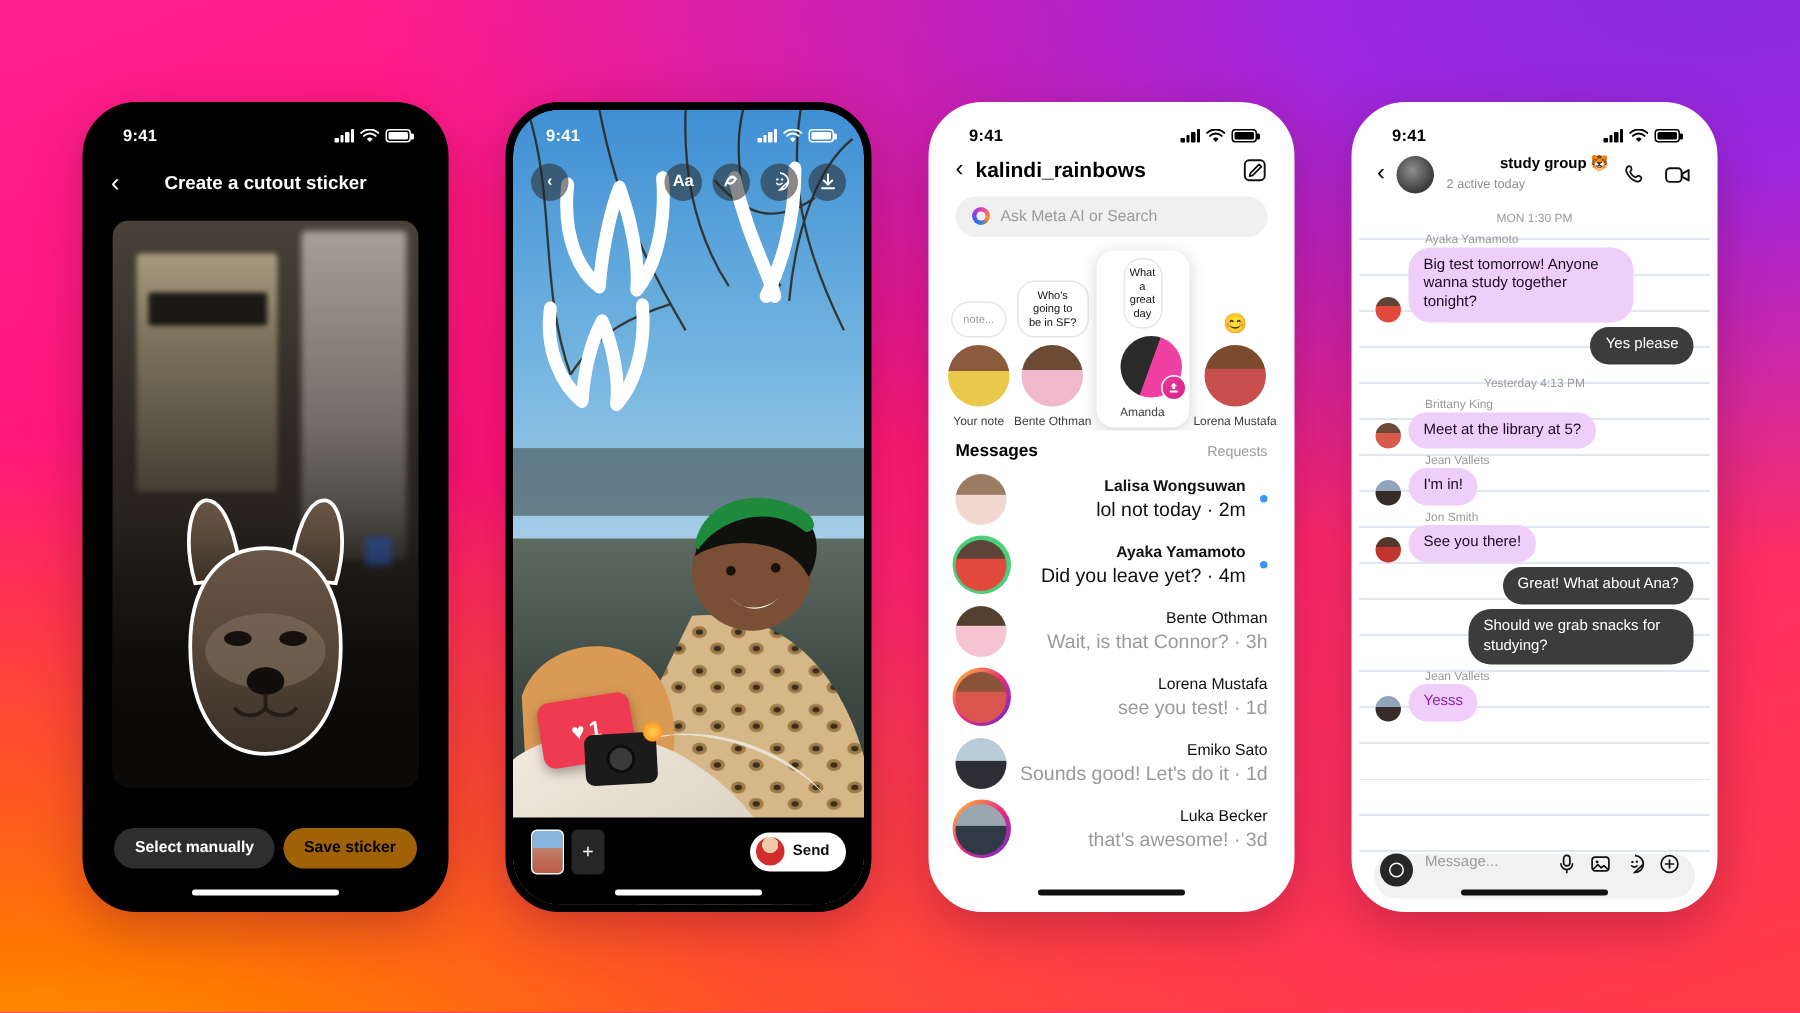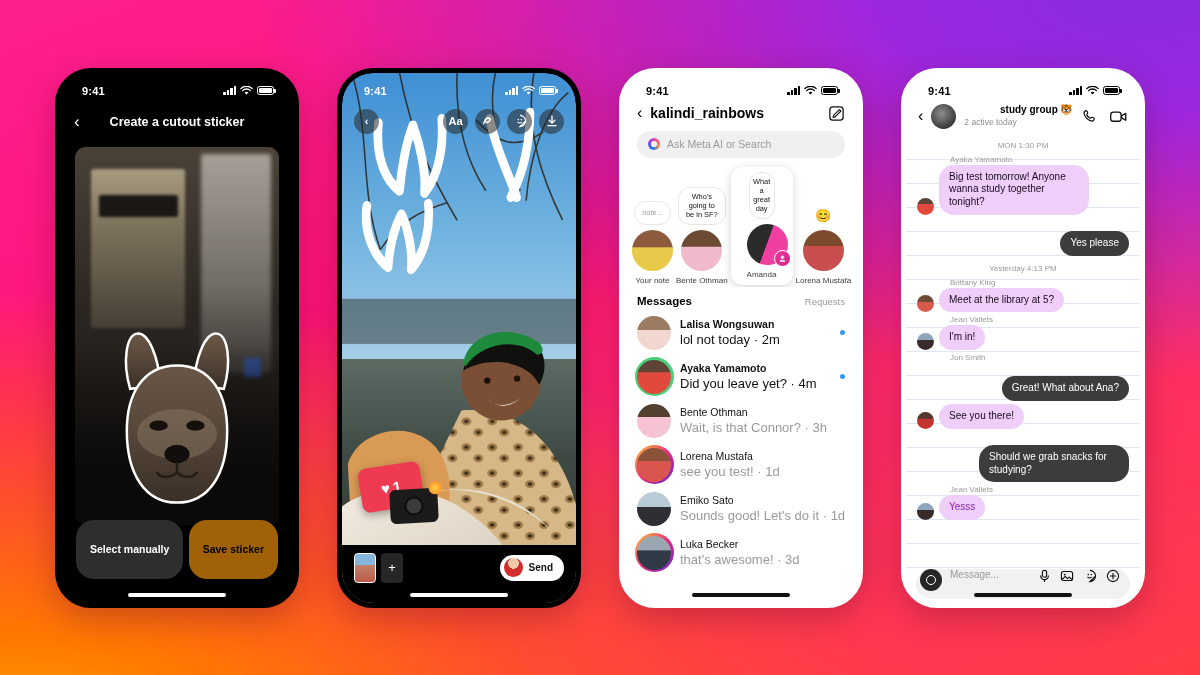--- a/index.html
+++ b/index.html
@@ -104,21 +104,21 @@
     background:#2b4f9e; filter: blur(2px); opacity:.8;
   }
   .dog { position:absolute; left:50%; bottom:4%; transform: translateX(-50%); width: 82%; height: 76%; }
   .dog svg { width:100%; height:100%; display:block; }
   .p1-actions {
     position:absolute; left:0; right:0; bottom: 24px;
     display:flex; align-items:center; justify-content: space-between; padding: 0 16px;
   }
   .btn-pill {
     border-radius: 18px; font-size: 10.5px; font-weight: bold;
-    padding: 24px 14px; line-height: 1; white-space: nowrap;
+    padding: 8px 14px; line-height: 1; white-space: nowrap;
   }
   .btn-dark { background: #2e2e2e; color: #fff; }
   .btn-white { background: #a16207; color: #000; }
 
   
   .p2-photo { position: absolute; inset: 0; border-radius: 31px; overflow: hidden; }
   .sky {
     position:absolute; left:0; right:0; top:0; height: 56%;
     background: linear-gradient(180deg,#3f8fd4 0%, #72b4e0 55%, #a9cfe8 100%);
   }
@@ -237,21 +237,21 @@
     display:flex; align-items:center; justify-content:center;
   }
   .msg-head {
     display:flex; align-items:baseline; justify-content:space-between;
     padding: 8px 13px 4px;
   }
   .msg-head .t { font-size: 11.5px; font-weight: bold; color:#000; }
   .msg-head .r { font-size: 9.5px; color:#9a9a9a; }
   .thread-list { flex:1; overflow:hidden; }
   .thread {
-    display:flex; align-items:center; gap: 9px; padding: 5px 13px; position:relative;
+    display:flex; align-items:center; gap: 9px; padding: 5px 13px; position:relative;text-align:right;
   }
   .t-av { width: 34px; height: 34px; border-radius:50%; flex:0 0 auto; position:relative; }
   .t-av .ring {
     position:absolute; inset:-2.5px; border-radius:50%; padding:1.6px;
   }
   .t-av .face { width:100%; height:100%; border-radius:50%; overflow:hidden; display:block; position:relative; z-index:1;}
   .t-txt { flex:1; min-width:0; }
   .t-name { font-size: 10.5px; color:#111; line-height:1.35; }
   .t-name.unread { font-weight: bold; }
   .t-prev { font-size: 13px; color:#9a9a9a; line-height:1.35; white-space: nowrap; overflow:hidden; }
@@ -279,21 +279,21 @@
   .chat-scroll { position:relative; padding: 0 11px 4px; height:100%; }
   .daysep { text-align:center; font-size: 8px; color:#9a9a9a; padding: 5px 0 4px; position:relative; }
   .sender { font-size: 8px; color:#9a9a9a; margin: 1px 0 1px 33px; }
   .row { display:flex; align-items:flex-end; gap: 5px; margin-bottom: 3px; }
   .row.out { justify-content:flex-end; }
   .bub-av { width: 17px; height: 17px; border-radius:50%; flex:0 0 auto; overflow:hidden; }
   .bubble {
     max-width: 150px; border-radius: 15px; padding: 6px 10px; font-size: 10px; line-height: 1.28;
   }
   .bubble.in { background:#efcffa; color:#1a0b20; }
-  .bubble.out { background:#3c3c3c; color:#fff;margin-top:13px; }
+  .bubble.out { background:#3c3c3c; color:#fff; }
   .bubble.accent { color:#8b1fa8; }
   .composer {
     position:relative; z-index:4; margin: 0 10px 4px; height: 30px; background:#f1f1f1;
     border-radius: 16px; display:flex; align-items:flex-start; gap: 8px; padding: 0 10px 0 4px;
   }
   .cam-circle {
     width: 22px; height: 22px; border-radius:50%; background:#262626;
     display:flex; align-items:center; justify-content:center; flex:0 0 auto;
   }
   .cam-circle::after { content:""; width:8px; height:8px; border-radius:50%; border:1.8px solid #fff; }
@@ -721,27 +721,27 @@
               <div class="bubble in">Meet at the library at 5?</div>
             </div>
 
             <div class="sender">Jean Vallets</div>
             <div class="row">
               <span class="bub-av" style="background:linear-gradient(180deg,#8fa5bb 0 42%,#3a2b2b 43% 100%)"></span>
               <div class="bubble in">I'm in!</div>
             </div>
 
             <div class="sender">Jon Smith</div>
-            <div class="row out">
-              <div class="bubble out">Great! What about Ana?</div>
-            </div>
-
             <div class="row">
               <span class="bub-av" style="background:linear-gradient(180deg,#54362a 0 38%,#c2352f 39% 100%)"></span>
               <div class="bubble in">See you there!</div>
+            </div>
+
+            <div class="row out">
+              <div class="bubble out">Great! What about Ana?</div>
             </div>
             <div class="row out">
               <div class="bubble out">Should we grab snacks for studying?</div>
             </div>
 
             <div class="sender">Jean Vallets</div>
             <div class="row">
               <span class="bub-av" style="background:linear-gradient(180deg,#8fa5bb 0 42%,#3a2b2b 43% 100%)"></span>
               <div class="bubble in accent">Yesss</div>
             </div>

